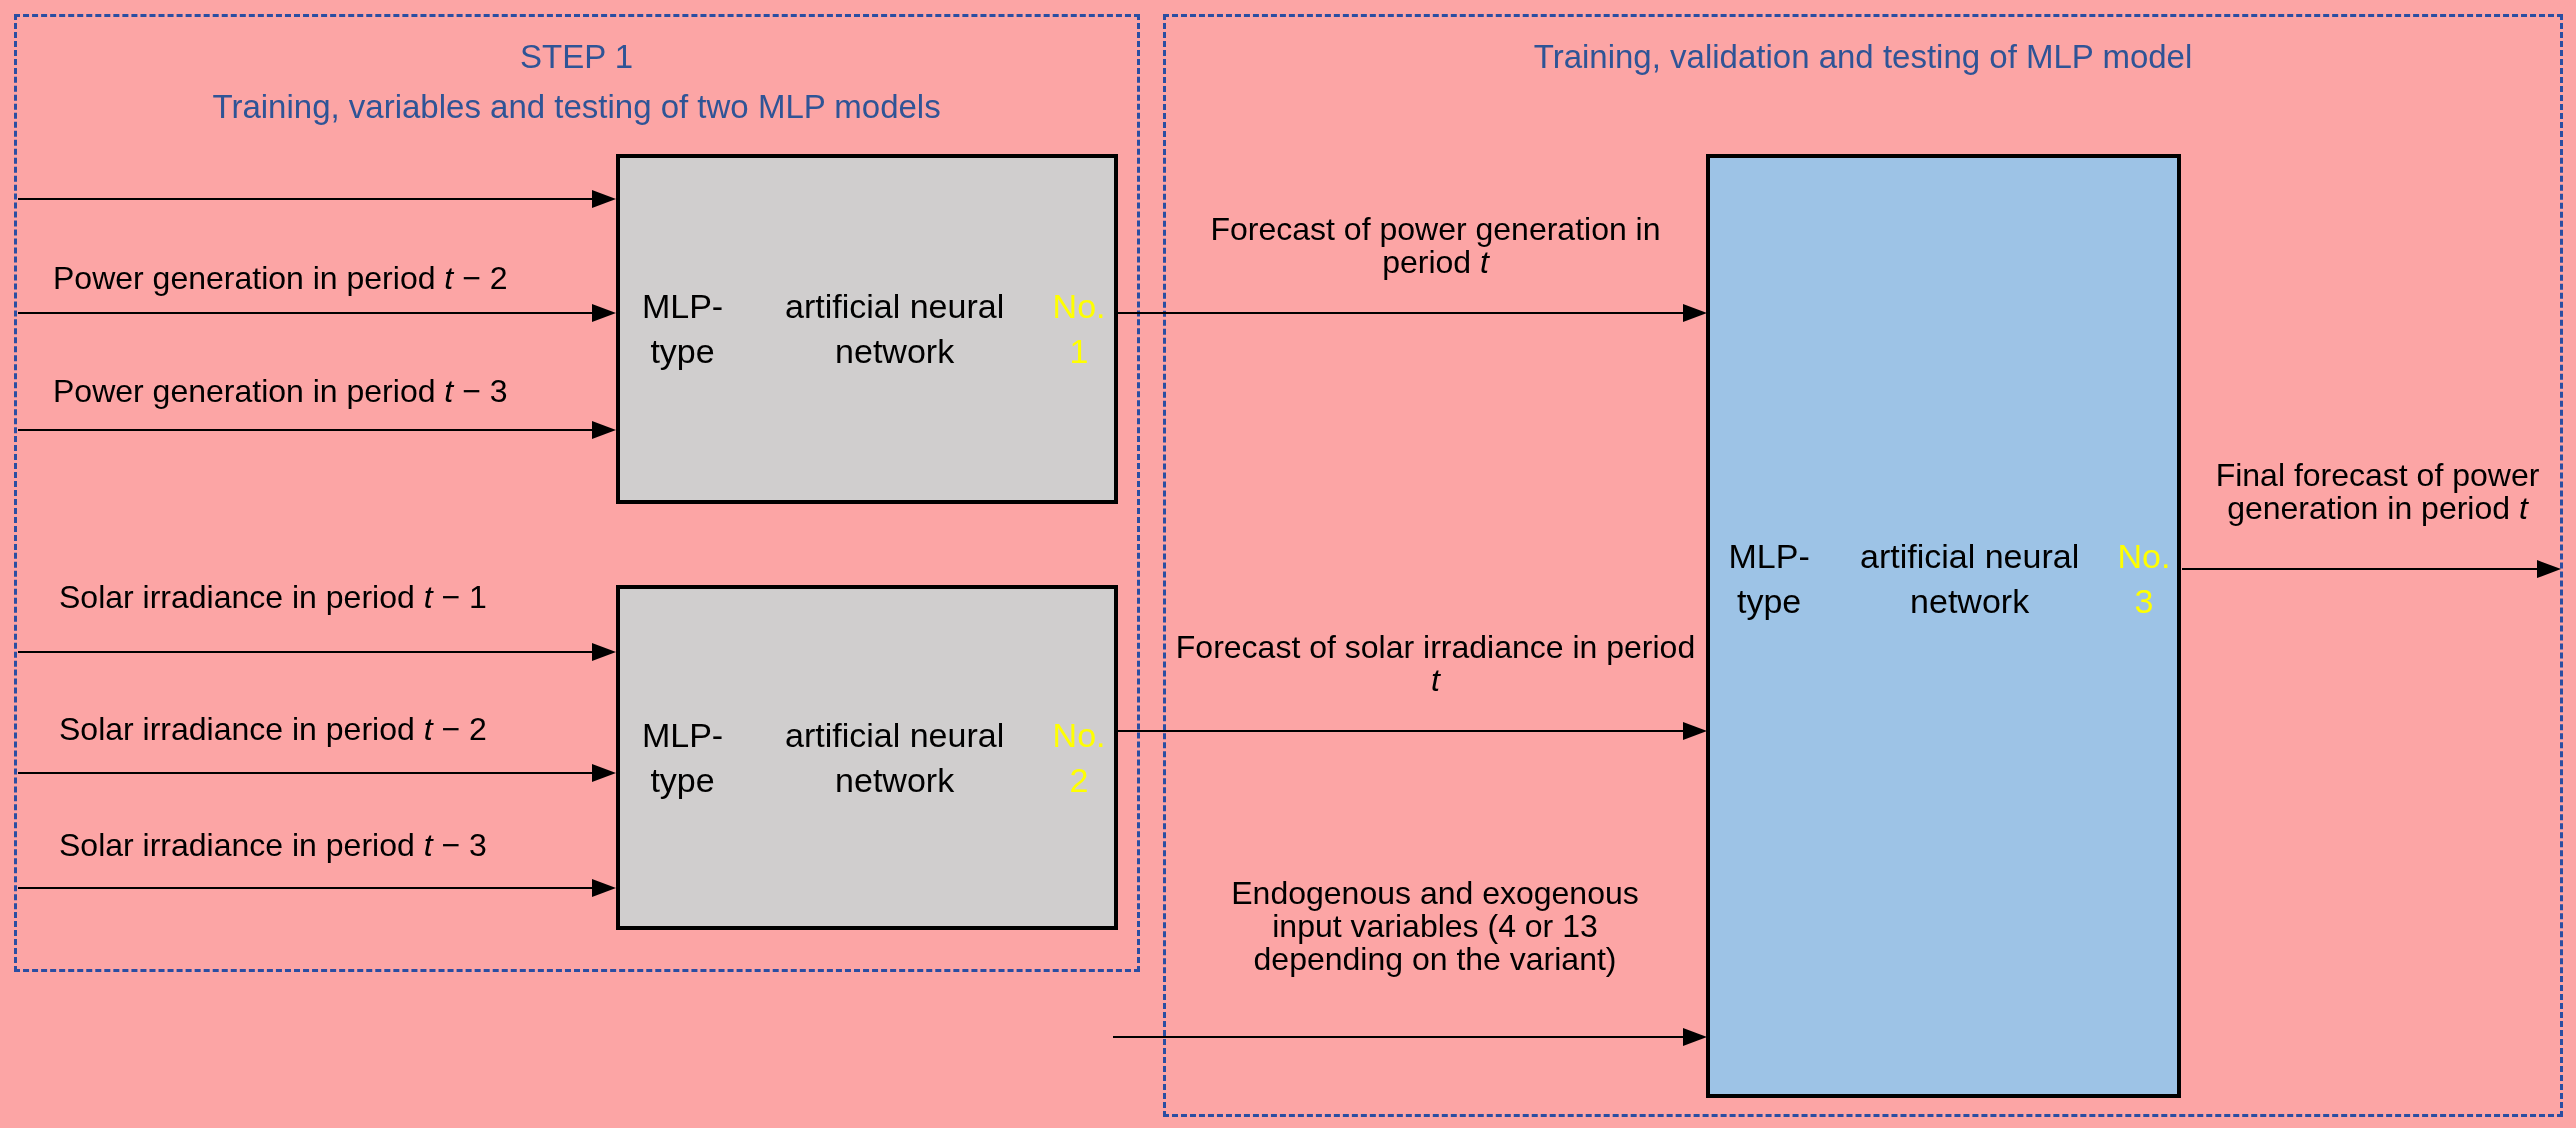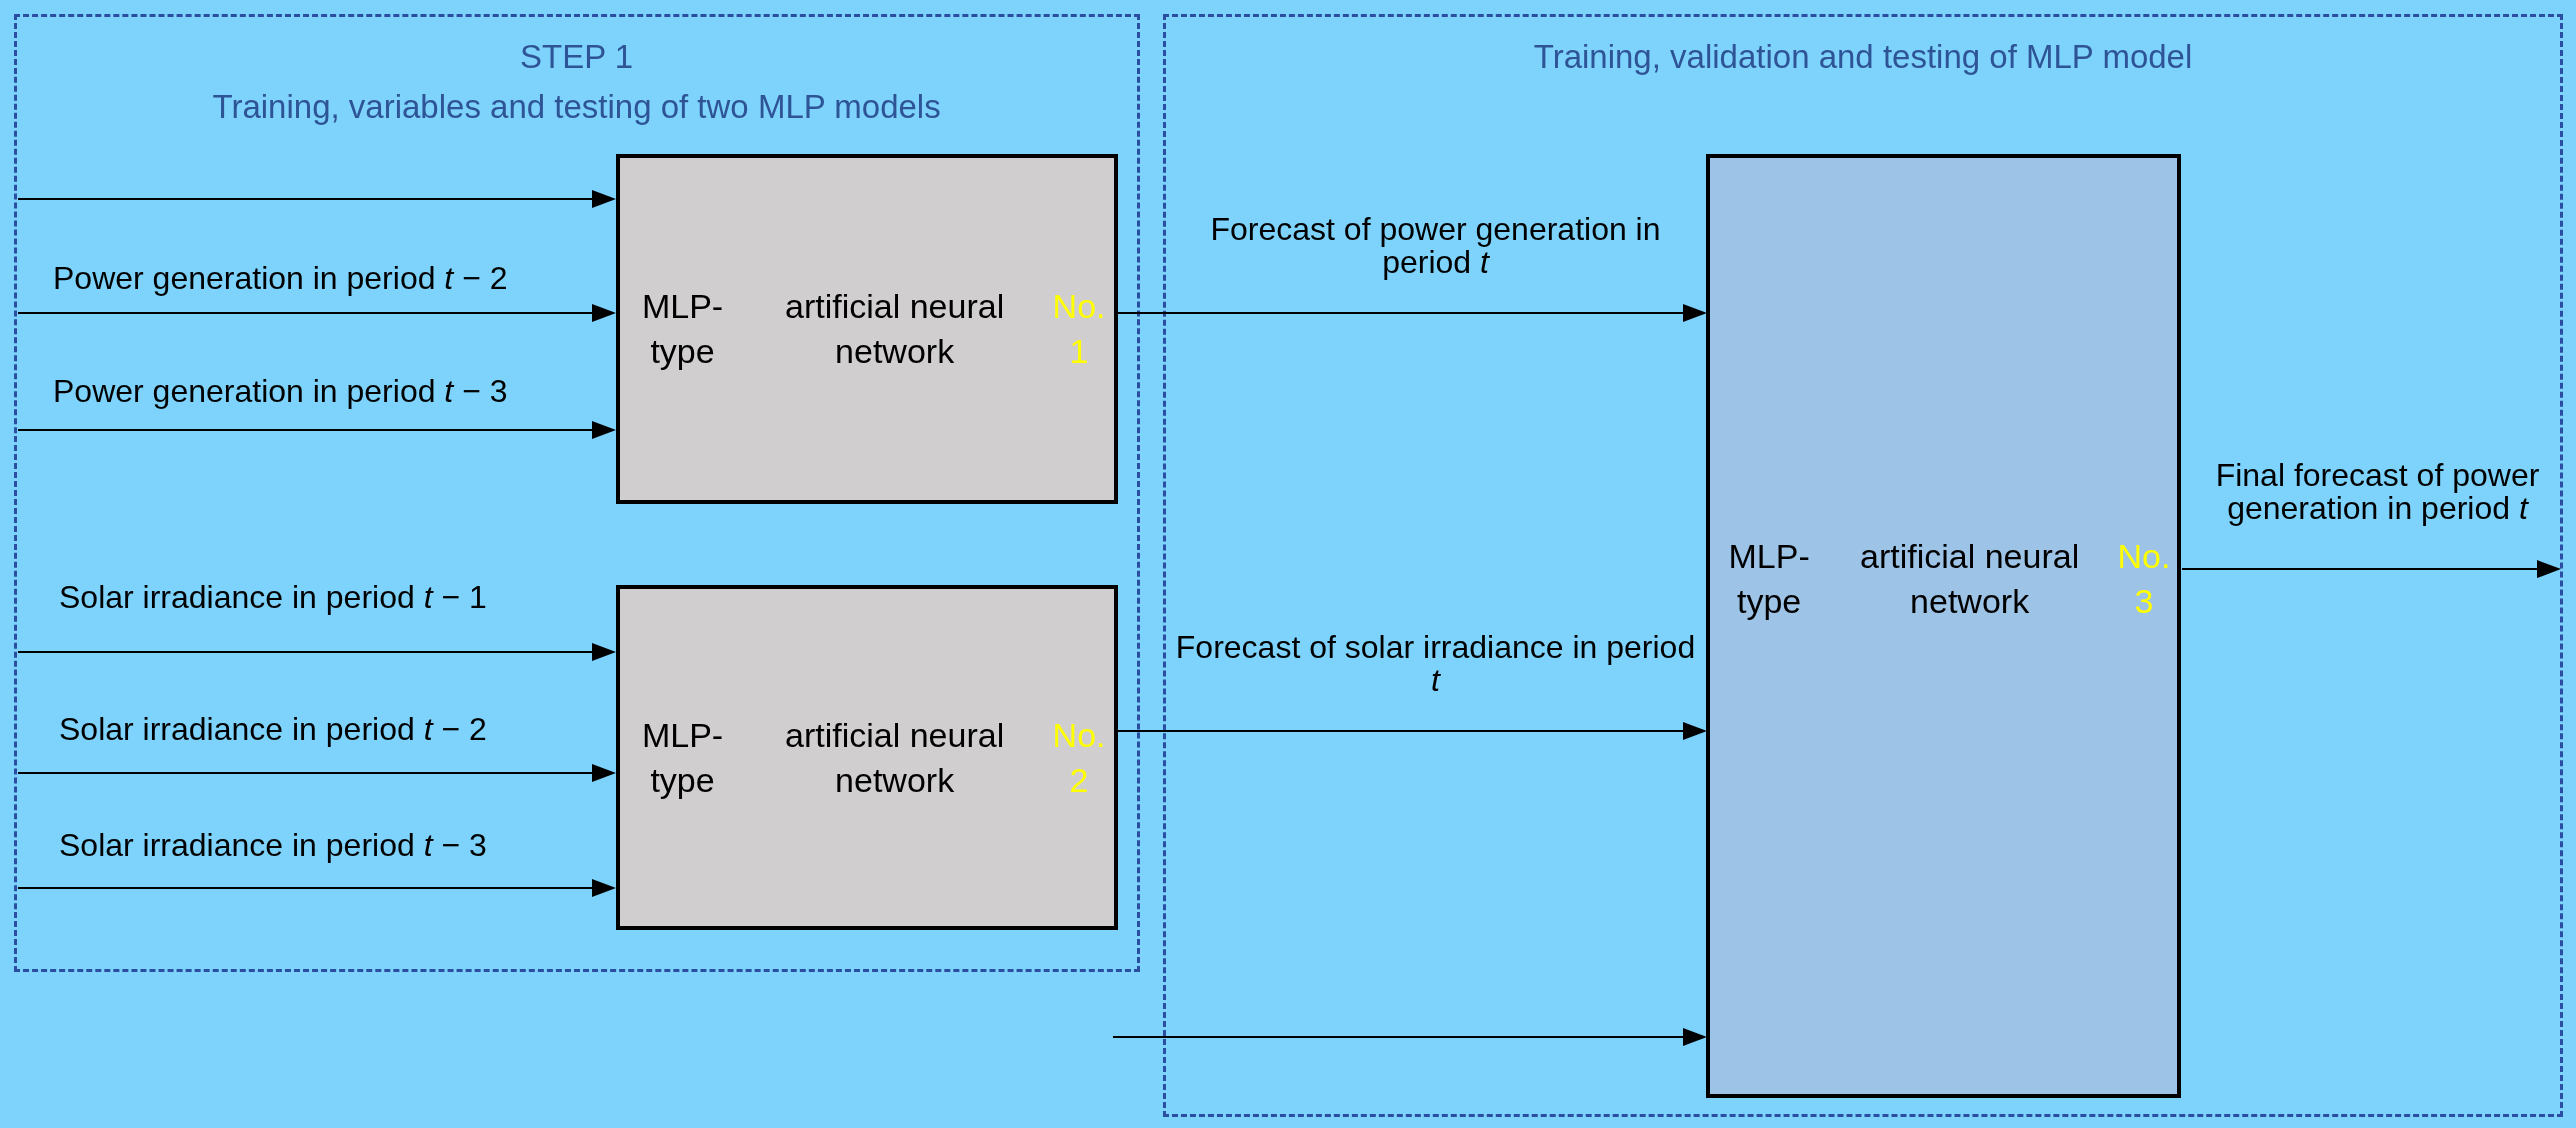--- a/index.html
+++ b/index.html
@@ -1,20 +1,20 @@
 <!DOCTYPE html>
 <html style="--frame-blue: #2B4EA2; --title-blue: #2F5496; --box-gray: #D0CECE; --box-blue: #9DC3E6; --number-yellow: #FFFF00;font-size:9.5px"><head>
 <meta charset="utf-8">
 <style>
   html, body { margin: 0; padding: 0; background: #ffffff; }
   .canvas {
     position: relative;
     width: 2576px;
     height: 1128px;
-    background: #7dd3fc;
+    background: #fca5a5;
     font-family: "Liberation Sans", sans-serif;
     color: #000000;
     overflow: hidden;
   }
 
   
   .frame {
     position: absolute;
     border: 3px dashed var(--frame-blue, #2B4EA2);
     box-sizing: border-box;
@@ -164,20 +164,23 @@
   </div>
 
   <div class="lbl-center" style="left:1175px; top:631px; width:521px;">
     <span>Forecast of solar irradiance in period </span><i>t</i><span></span>
   </div>
   <div class="arrow" style="left:1118px; top:731px; width:589px;">
     <div class="shaft"></div>
       <div class="head"></div>
   </div>
 
+  <div class="lbl-center" style="left:1228px; top:877px; width:414px;">
+    <span>Endogenous and exogenous input variables (4 or 13 depending on the variant)</span>
+  </div>
   <div class="arrow" style="left:1113px; top:1037px; width:594px;">
     <div class="shaft"></div>
       <div class="head"></div>
   </div>
 
   <div class="lbl-center" style="left:2182px; top:459px; width:391px;">
     <span>Final forecast of power generation in period </span><i>t</i><span></span>
   </div>
   <div class="arrow" style="left:2182px; top:569px; width:379px;">
     <div class="shaft"></div>

